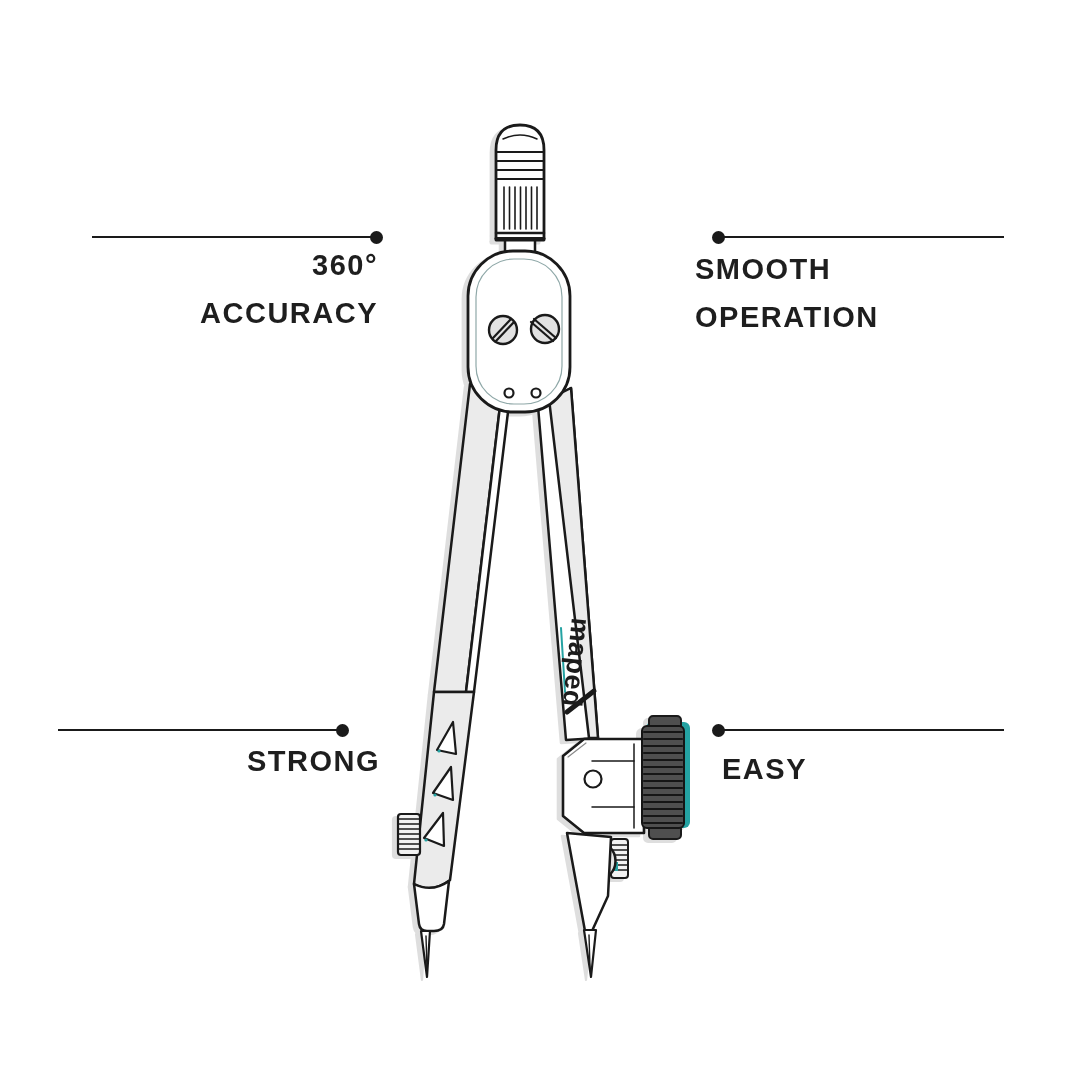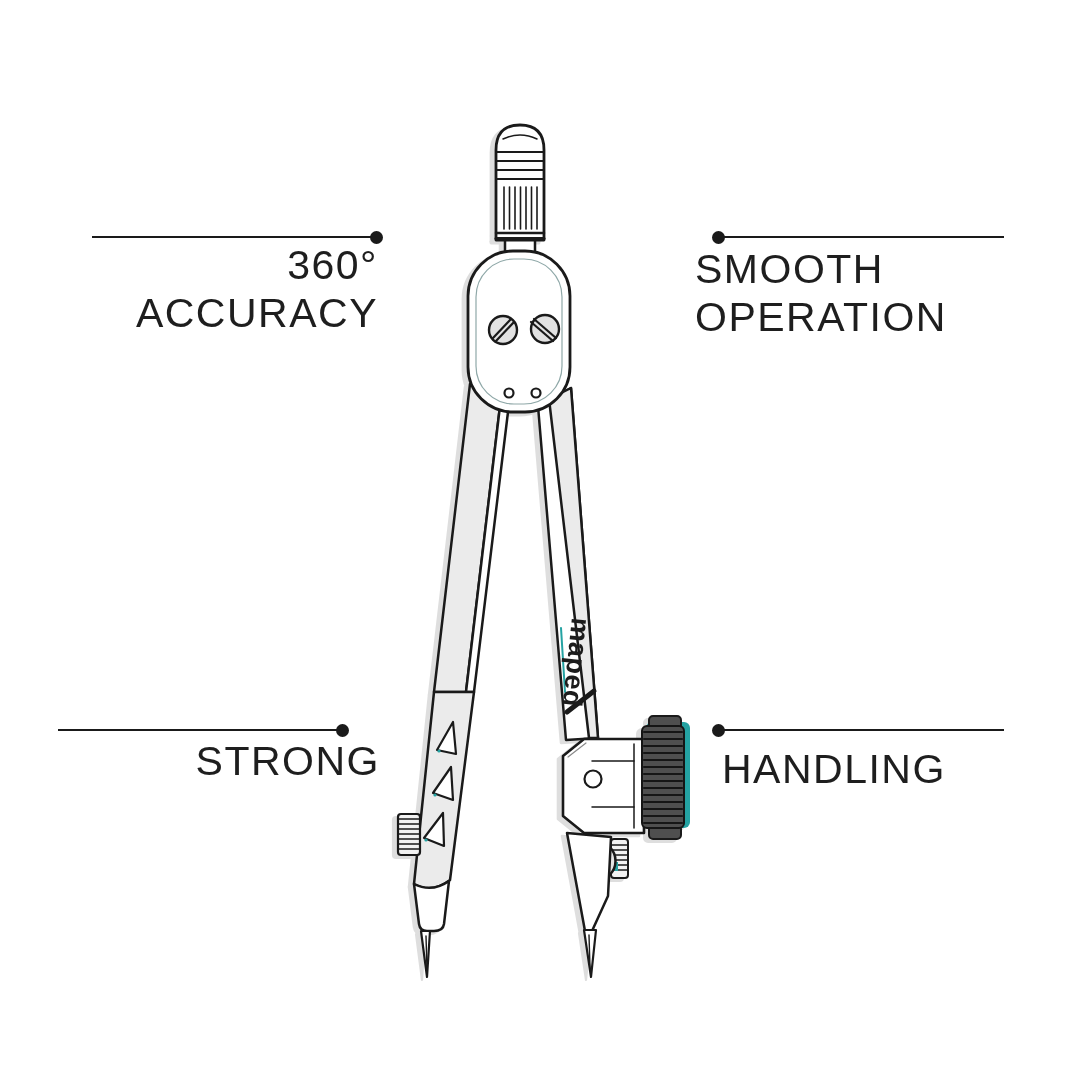--- a/index.html
+++ b/index.html
@@ -6,21 +6,21 @@
   .canvas{
     position:relative;width:1080px;height:1080px;background:#ffffff;
     font-family:"Liberation Sans",sans-serif;overflow:hidden;
   }
   svg.compass{position:absolute;left:0;top:0;filter:drop-shadow(-5px 3px 0 #dedede);}
   .leader{position:absolute;height:0;border-top:2px solid #1a1a1a;}
   .dot{position:absolute;width:13px;height:13px;border-radius:50%;background:#1a1a1a;top:-7.5px;}
   .dot-right{right:-11px;}
   .dot-left{left:-11px;}
   .co-text{
-    position:absolute;color:#1e1e1e;font-size:41px;font-weight:400;
+    position:absolute;color:#1e1e1e;font-size:29px;font-weight:700;
     letter-spacing:1.5px;line-height:48px;white-space:nowrap;
   }
   .ld-tl{left:92px;top:236px;width:280px;}
   .tx-tl{right:702px;top:241px;text-align:right;}
   .ld-tr{left:723px;top:236px;width:281px;}
   .tx-tr{left:695px;top:245px;text-align:left;}
   .ld-bl{left:58px;top:729px;width:280px;}
   .tx-bl{right:700px;top:737px;text-align:right;}
   .ld-br{left:723px;top:729px;width:281px;}
   .tx-br{left:722px;top:745px;text-align:left;}
@@ -201,17 +201,17 @@
     <div class="co-text tx-bl">
       <div>STRONG</div>
     </div>
   </div>
 
   <div>
     <div class="leader ld-br">
       <span class="dot dot-left"></span>
     </div>
     <div class="co-text tx-br">
-      <div>HANDLING</div>
+      <div>EASY</div>
     </div>
   </div>
 
 </div>
 
 </body></html>

